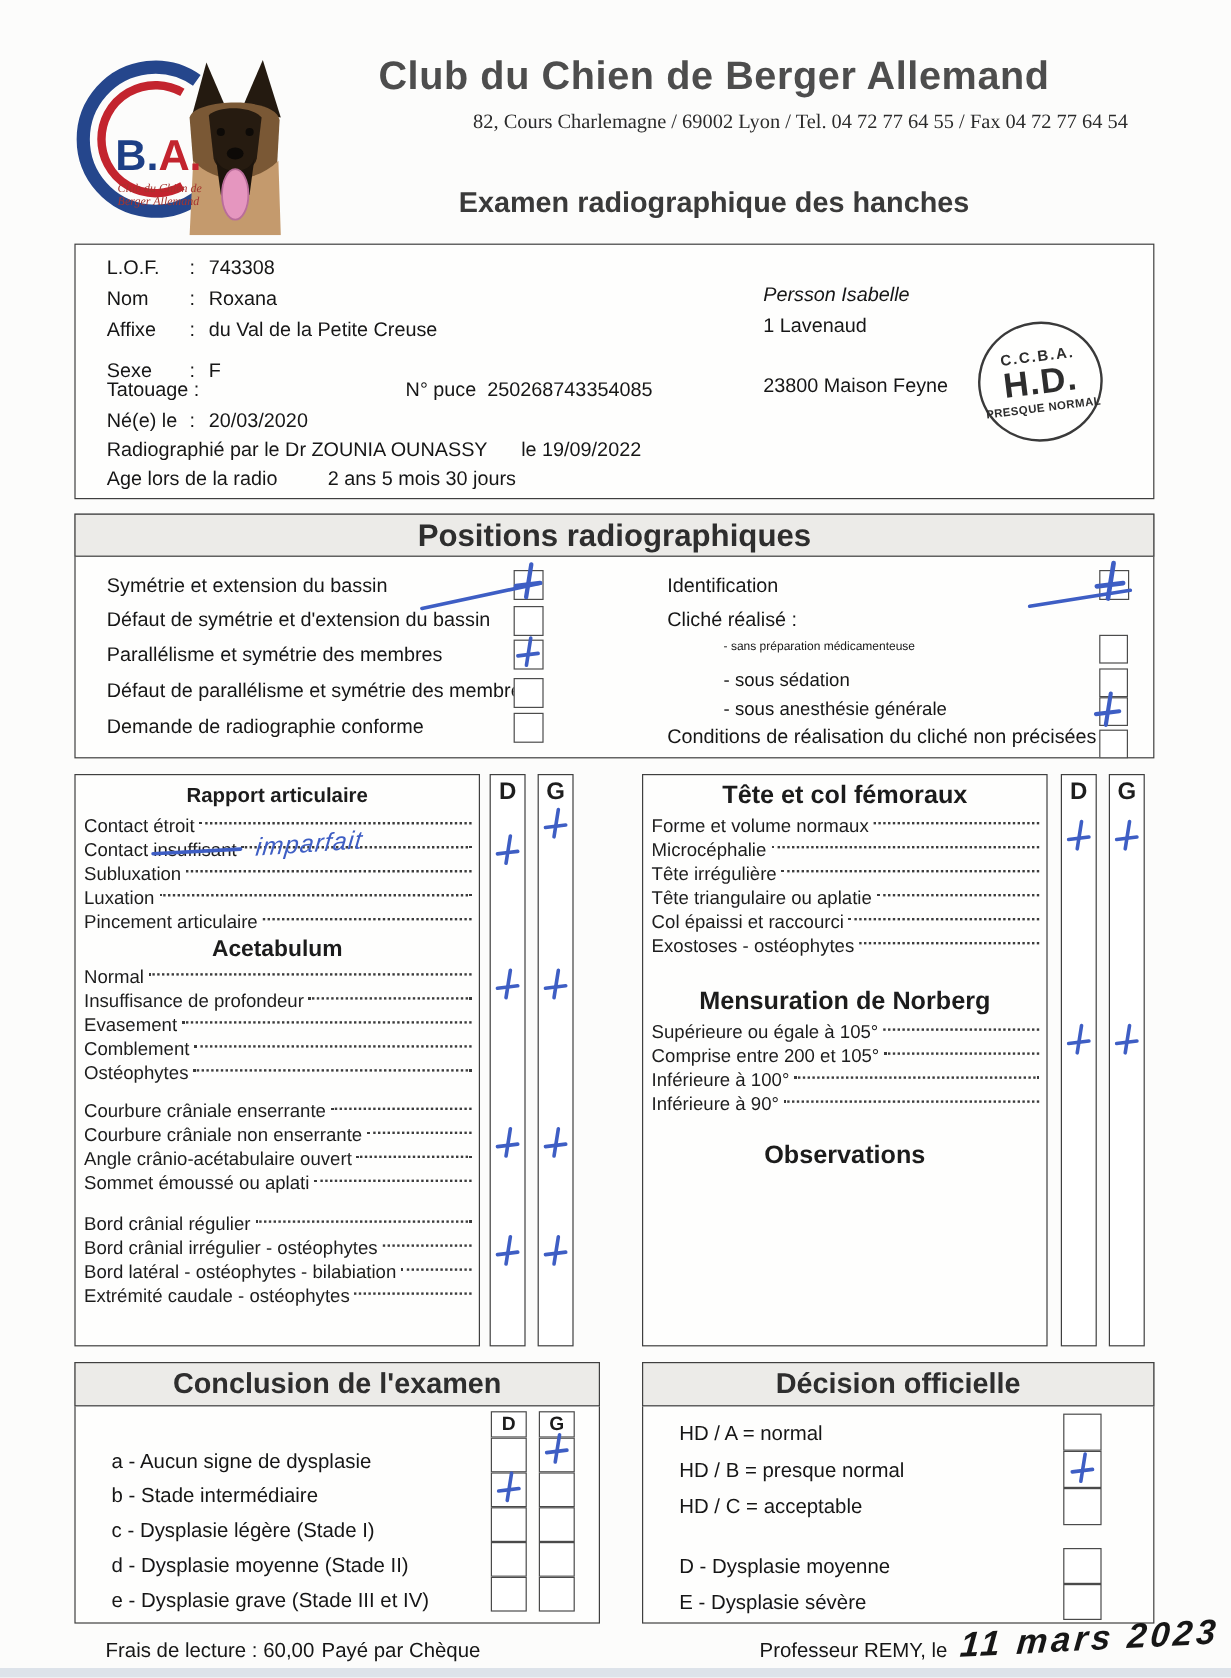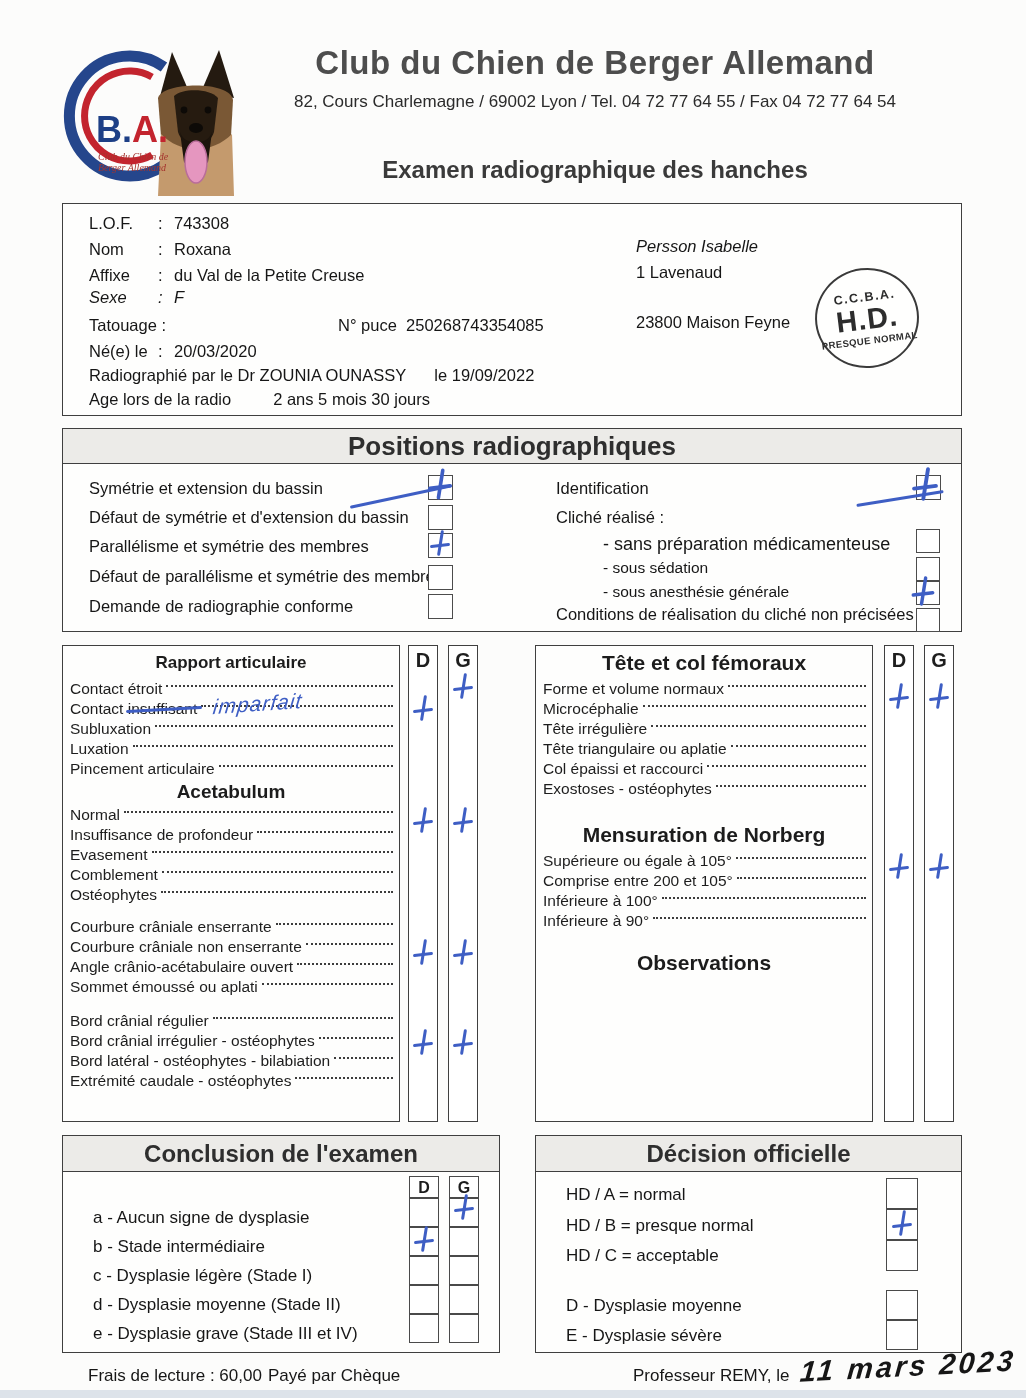--- a/index.html
+++ b/index.html
@@ -78,28 +78,28 @@
       </g>
       <text x="34" y="106" font-family="Liberation Sans, sans-serif" font-size="36" font-weight="bold">
         <tspan fill="#1d3f86">B.</tspan><tspan fill="#c3242e">A.</tspan>
       </text>
       <text x="36" y="124" font-family="Liberation Serif, serif" font-style="italic" font-size="10" fill="#a5342e">Club du Chien de</text>
       <text x="36" y="135" font-family="Liberation Serif, serif" font-style="italic" font-size="10" fill="#a5342e">Berger Allemand</text>
     </svg>
   </div>
 
   <div class="abs" style="left:250px;top:44px;width:690px;text-align:center;font-size:33px;font-weight:bold;color:#4d4d4d;letter-spacing:.5px;">Club du Chien de Berger Allemand</div>
-  <div class="abs" style="left:250px;top:92px;width:690px;text-align:center;font-size:17px;color:#2b2b2b;">82, Cours Charlemagne  /  69002 Lyon  / Tel. 04 72 77 64 55  /  Fax  04 72 77 64 54</div>
+  <div class="abs" style="left:250px;top:92px;width:690px;text-align:right;font-size:17px;color:#2b2b2b;font-family:Liberation Serif, serif;">82, Cours Charlemagne  /  69002 Lyon  / Tel. 04 72 77 64 55  /  Fax  04 72 77 64 54</div>
   <div class="abs" style="left:250px;top:156px;width:690px;text-align:center;font-size:24px;font-weight:bold;color:#3a3a3a;">Examen radiographique des hanches</div>
 
   <div class="obox" style="left:62px;top:203px;width:900px;height:213px;">
     <div class="iline" style="left:26px;top:10px;"><span class="ilbl">L.O.F.</span><span class="icolon">:</span><span>743308</span></div>
     <div class="iline" style="left:26px;top:36px;"><span class="ilbl">Nom</span><span class="icolon">:</span><span>Roxana</span></div>
     <div class="iline" style="left:26px;top:62px;"><span class="ilbl">Affixe</span><span class="icolon">:</span><span>du Val de la Petite Creuse</span></div>
-    <div class="iline" style="left:26px;top:84px;font-style:italic;"><span class="ilbl">Sexe</span><span class="icolon">:</span><span>F</span></div>
+    <div class="iline" style="left:26px;top:96px;"><span class="ilbl">Sexe</span><span class="icolon">:</span><span>F</span></div>
     <div class="iline" style="left:26px;top:112px;">Tatouage :</div>
     <div class="iline" style="left:275px;top:112px;"><span>N° puce</span>&nbsp;&nbsp;<span>250268743354085</span></div>
     <div class="iline" style="left:26px;top:138px;"><span class="ilbl">Né(e) le</span><span class="icolon">:</span><span>20/03/2020</span></div>
     <div class="iline" style="left:26px;top:162px;"><span>Radiographié par le Dr ZOUNIA OUNASSY</span><span style="display:inline-block;width:28px;"></span><span>le 19/09/2022</span></div>
     <div class="iline" style="left:26px;top:186px;"><span>Age lors de la radio</span><span style="display:inline-block;width:42px;"></span><span>2 ans 5 mois 30 jours</span></div>
 
     <div class="iline" style="left:573px;top:33px;font-style:italic;">Persson Isabelle</div>
     <div class="iline" style="left:573px;top:59px;">1 Lavenaud</div>
     <div class="iline" style="left:573px;top:109px;">23800 Maison Feyne</div>
 
@@ -123,21 +123,21 @@
     <span class="cb" style="left:365px;top:76px;"></span>
     <span class="cb" style="left:365px;top:104px;"></span>
     <span class="cb" style="left:365px;top:136px;"></span>
     <span class="cb" style="left:365px;top:165px;"></span>
     <span class="xmark" style="left:366px;top:42px;transform:scale(1.2);"></span>
     <span class="flourish" style="left:286px;top:66px;width:104px;transform:rotate(-12deg);"></span>
     <span class="xmark" style="left:366px;top:101px;"></span>
 
     <div class="iline" style="left:493px;top:50px;font-size:16.5px;">Identification</div>
     <div class="iline" style="left:493px;top:79px;font-size:16.5px;">Cliché réalisé :</div>
-    <div class="iline" style="left:540px;top:105px;font-size:18px;">- sans préparation médicamenteuse</div>
+    <div class="iline" style="left:540px;top:105px;font-size:10px;">- sans préparation médicamenteuse</div>
     <div class="iline" style="left:540px;top:130px;font-size:15.5px;">- sous sédation</div>
     <div class="iline" style="left:540px;top:154px;font-size:15.5px;">- sous anesthésie générale</div>
     <div class="iline" style="left:493px;top:176px;font-size:16.5px;">Conditions de réalisation du cliché non précisées</div>
 
     <span class="cb" style="left:853px;top:46px;"></span>
     <span class="cb" style="left:853px;top:100px;width:24px;height:24px;"></span>
     <span class="cb" style="left:853px;top:128px;width:24px;height:24px;"></span>
     <span class="cb" style="left:853px;top:152px;width:24px;height:24px;"></span>
     <span class="cb" style="left:853px;top:179px;width:24px;height:24px;"></span>
     <span class="xmark" style="left:851px;top:42px;transform:scale(1.3);"></span>

